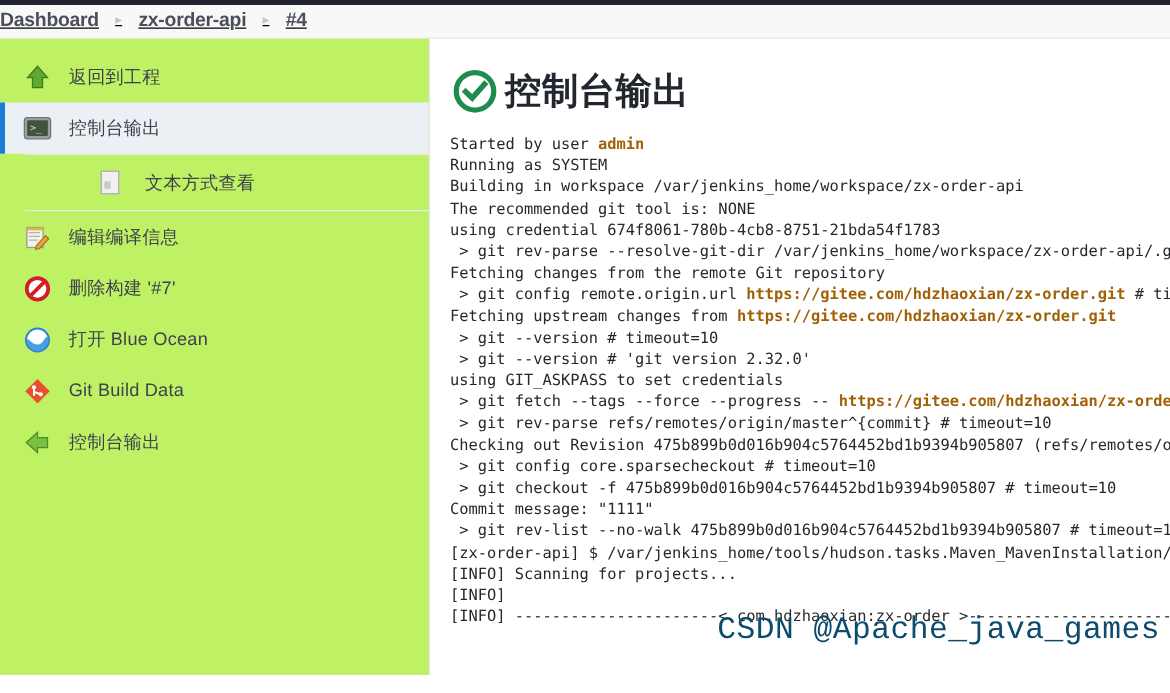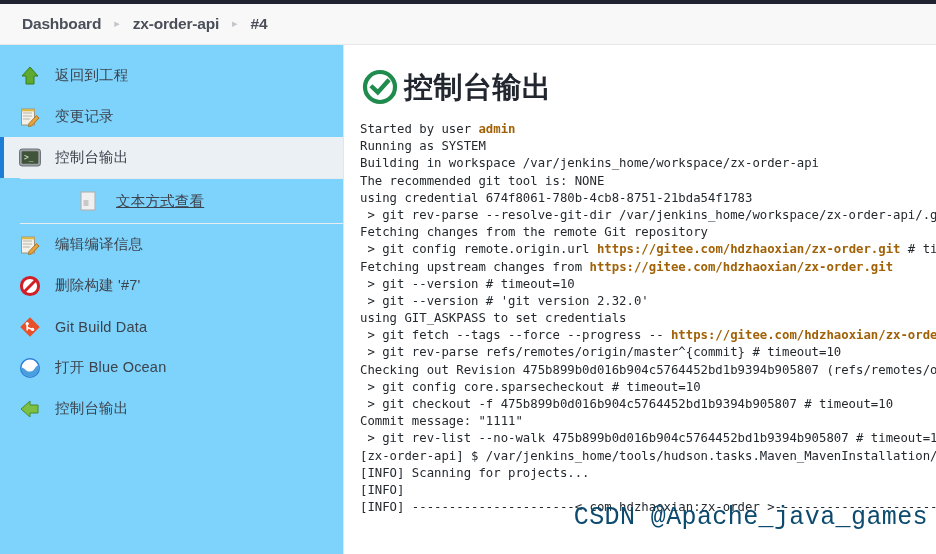--- a/index.html
+++ b/index.html
@@ -18,27 +18,27 @@
 
   
   .top-strip {
     height: 4px;
     background: #1f2430;
     width: 100%;
   }
 
   
   .breadcrumb-bar {
-    height: 41px;
+    height: 27px;
     background: #f8f8f8;
     border-bottom: 1px solid #e8e8e8;
     display: flex;
     align-items: center;
-    padding-left: 22px;
-    box-sizing: border-box;
+    box-sizing: border-box;
+    text-decoration: underline;
   }
   .crumb {
     font-size: 15.5px;
     font-weight: bold;
     color: #4a4f5a;
     letter-spacing: -0.2px;
     white-space: nowrap;
   }
   .crumb-sep {
     color: #c3c6cc;
@@ -53,21 +53,21 @@
   .body-wrap {
     display: flex;
     height: 509px;
     box-sizing: border-box;
   }
 
   
   .sidebar {
     width: 344px;
     min-width: 344px;
-    background: #7dd3fc;
+    background: #bef264;
     border-right: 1px solid #e3e5e8;
     box-sizing: border-box;
     padding-top: 10px;
     position: relative;
   }
   .side-item {
     display: flex;
     align-items: center;
     height: 41px;
     padding-left: 18px;
@@ -105,21 +105,20 @@
   }
   .side-label {
     font-size: 14.5px;
     color: #3d434d;
     white-space: nowrap;
     letter-spacing: 0.2px;
   }
   .side-item.indent .side-label {
     font-size: 14.5px;
     color: #3d434d;
-    text-decoration: underline;
   }
   .side-item.indent .side-icon {
     margin-right: 16px;
   }
 
   
   .content {
     flex: 1;
     padding: 16px 0 0 16px;
     box-sizing: border-box;
@@ -195,33 +194,20 @@
 <div class="body-wrap">
 
   <div class="sidebar" id="sidebar">
       <div class="side-item">
         <span class="side-icon">
           <svg width="22" height="22" viewBox="0 0 22 22">
             <path d="M11 2 L19 11 L15 11 L15 19 L7 19 L7 11 L3 11 Z" fill="#5eaa2f" stroke="#3d7a1c" stroke-width="1"></path>
           </svg>
         </span>
         <span class="side-label">返回到工程</span>
-      </div>
-      <div class="side-item">
-        <span class="side-icon">
-          <svg width="22" height="22" viewBox="0 0 22 22">
-            <rect x="2.5" y="3" width="13" height="16" fill="#f3f1ea" stroke="#9a958a" stroke-width="1"></rect>
-            <line x1="4" y1="7" x2="13" y2="7" stroke="#b9b4a8" stroke-width="1"></line>
-            <line x1="4" y1="10" x2="13" y2="10" stroke="#b9b4a8" stroke-width="1"></line>
-            <line x1="4" y1="13" x2="11" y2="13" stroke="#b9b4a8" stroke-width="1"></line>
-            <rect x="2.5" y="3" width="13" height="2.3" fill="#d9b84a"></rect>
-            <path d="M10 17.5 L17.5 9.5 L20 12 L12.5 20 L9.5 20.5 Z" fill="#e8a33d" stroke="#a3701f" stroke-width="0.9"></path>
-          </svg>
-        </span>
-        <span class="side-label">变更记录</span>
       </div>
       <div class="side-item selected">
         <span class="side-icon">
           <svg width="24" height="22" viewBox="0 0 24 22">
             <rect x="1.5" y="2" width="21" height="17" rx="2.5" fill="#9aa0a6" stroke="#6f757b" stroke-width="1"></rect>
             <rect x="3.7" y="4.2" width="16.6" height="12.6" rx="1" fill="#40543a"></rect>
             <text x="6" y="12.6" font-family="monospace" font-size="8" fill="#d8ecd0">&gt;_</text>
           </svg>
         </span>
         <span class="side-label">控制台输出</span>
@@ -255,37 +241,37 @@
           <svg width="22" height="22" viewBox="0 0 22 22">
             <circle cx="11" cy="11" r="8.6" fill="#ffffff" stroke="#d11f26" stroke-width="3"></circle>
             <line x1="5.3" y1="16.7" x2="16.7" y2="5.3" stroke="#d11f26" stroke-width="3"></line>
           </svg>
         </span>
         <span class="side-label">删除构建 '#7'</span>
       </div>
       <div class="side-item">
         <span class="side-icon">
           <svg width="22" height="22" viewBox="0 0 22 22">
+            <circle cx="11" cy="11" r="9.2" fill="#ffffff" stroke="#2b7fd4" stroke-width="1.6"></circle>
+            <path d="M2.3 10.4 C6 10.4 6 14.6 11 14.6 C16 14.6 16 8.2 19.7 8.2 L19.7 11 A8.7 8.7 0 0 1 2.3 11 Z" fill="#4a9fe0"></path>
+          </svg>
+        </span>
+        <span class="side-label">打开 Blue Ocean</span>
+      </div>
+      <div class="side-item">
+        <span class="side-icon">
+          <svg width="22" height="22" viewBox="0 0 22 22">
             <rect x="11" y="1.2" width="13.8" height="13.8" transform="rotate(45 11 1.2)" fill="#e8502b"></rect>
             <circle cx="8.2" cy="7.8" r="1.7" fill="#fff"></circle>
             <circle cx="13.6" cy="13.4" r="1.7" fill="#fff"></circle>
             <line x1="8.2" y1="7.8" x2="8.2" y2="14.6" stroke="#fff" stroke-width="1.6"></line>
             <line x1="8.2" y1="11.6" x2="13.6" y2="13.4" stroke="#fff" stroke-width="1.6"></line>
           </svg>
         </span>
         <span class="side-label">Git Build Data</span>
-      </div>
-      <div class="side-item">
-        <span class="side-icon">
-          <svg width="22" height="22" viewBox="0 0 22 22">
-            <circle cx="11" cy="11" r="9.2" fill="#ffffff" stroke="#2b7fd4" stroke-width="1.6"></circle>
-            <path d="M2.3 10.4 C6 10.4 6 14.6 11 14.6 C16 14.6 16 8.2 19.7 8.2 L19.7 11 A8.7 8.7 0 0 1 2.3 11 Z" fill="#4a9fe0"></path>
-          </svg>
-        </span>
-        <span class="side-label">打开 Blue Ocean</span>
       </div>
       <div class="side-item">
         <span class="side-icon">
           <svg width="22" height="22" viewBox="0 0 22 22">
             <path d="M2 11 L11 3 L11 7 L19 7 L19 15 L11 15 L11 19 Z" fill="#7bc043" stroke="#4d8c23" stroke-width="1"></path>
           </svg>
         </span>
         <span class="side-label">控制台输出</span>
       </div>
     </div>

